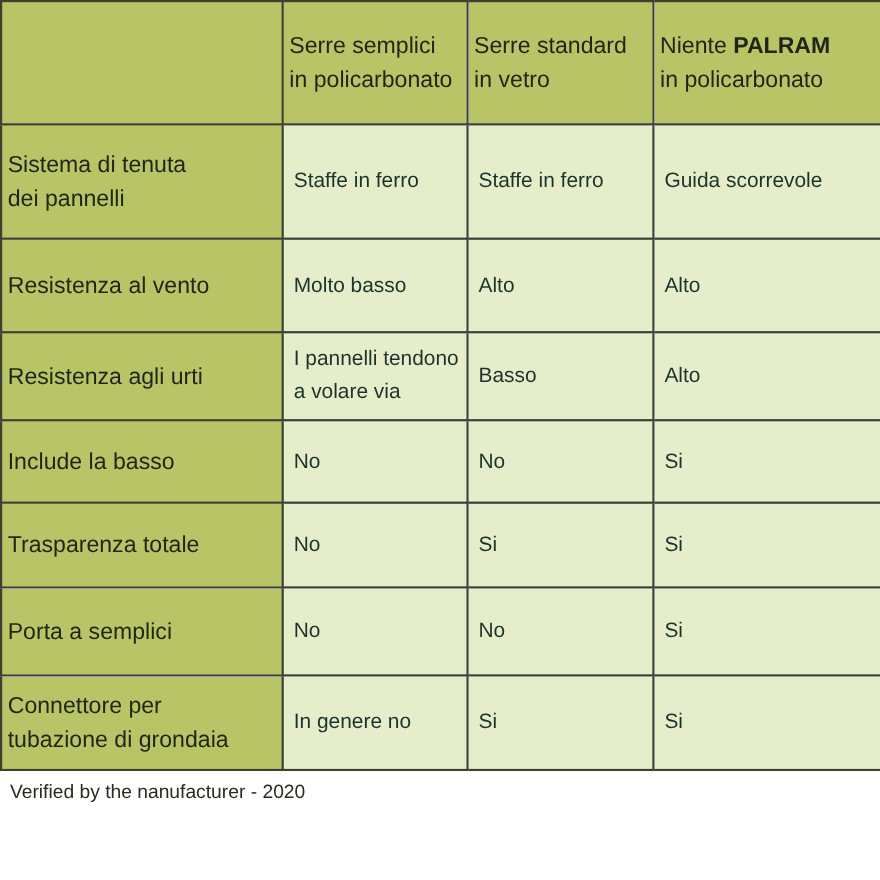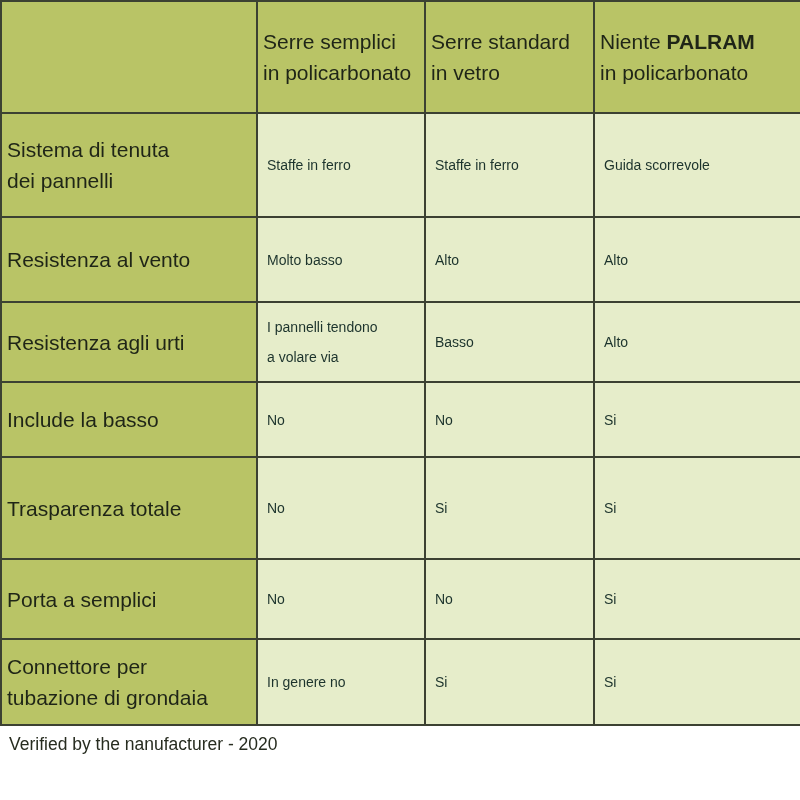--- a/index.html
+++ b/index.html
@@ -40,33 +40,33 @@
     background: #b9c466;
     color: #1f2517;
     font-size: 21px;
     line-height: 31px;
     padding: 0 6px 0 5px;
   }
   
   .cell {
     background: #e6edca;
     color: #1c332c;
-    font-size: 14px;
+    font-size: 19px;
     line-height: 30px;
     padding: 0 6px 0 9px;
   }
   .brand { font-weight: 700; margin-top: 16px; }
 
   
   tr.r-head   { height: 112px; }
   tr.r-0      { height: 104px; }
   tr.r-1      { height: 85px; }
   tr.r-2      { height: 80px; }
   tr.r-3      { height: 75px; }
-  tr.r-4      { height: 102px; }
+  tr.r-4      { height: 77px; }
   tr.r-5      { height: 80px; }
   tr.r-6      { height: 86px; }
   tr.r-7      { height: 80px; }
 
   .footer {
     height: 36px;
     display: flex;
     align-items: center;
     padding-left: 9px;
     background: #ffffff;

